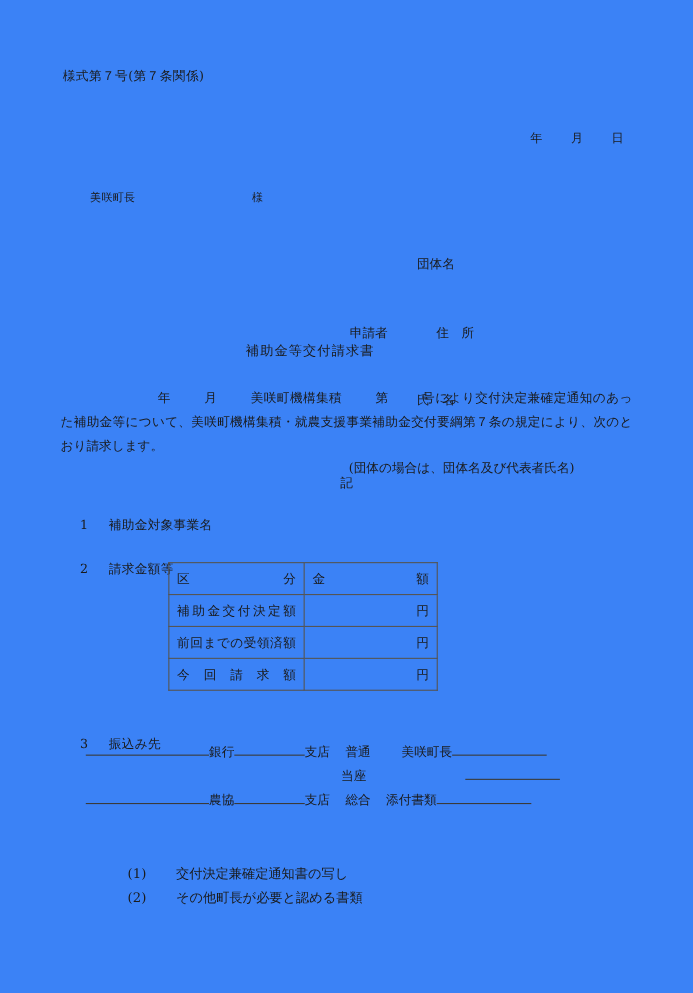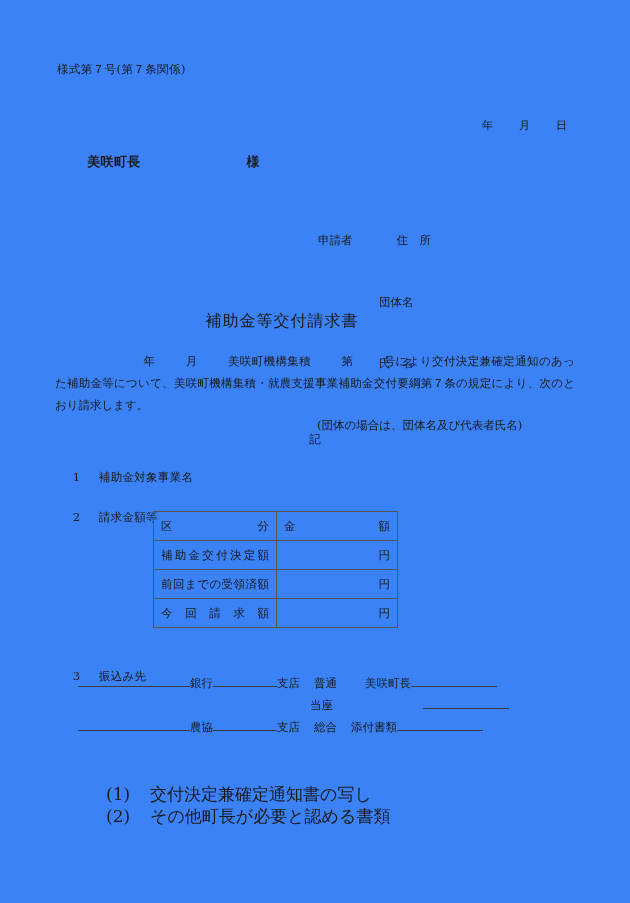--- a/index.html
+++ b/index.html
@@ -35,44 +35,43 @@
 
   
   .date-line {
     left: 468px; top: 105px;
     font-size: 11px;
   }
   .date-line .gap { display: inline-block; width: 26px; }
 
   
   .addressee {
-    left: 68px; top: 138px;
-    font-size: 13px;
+    left: 68px; top: 162px;
+    font-size: 10px;
     letter-spacing: 0.3px;
-    font-weight: bold;
   }
   .addressee .sama-gap { display: inline-block; width: 106px; }
 
   
   .applicant {
     left: 318px; top: 189px;
     font-size: 11.5px;
     line-height: 20.5px;
   }
   .applicant .row { white-space: pre; }
   .applicant .label-gap { display: inline-block; width: 44px; }
   .applicant .indent { display: inline-block; width: 61px; }
   .applicant .note { margin-left: -1px; }
 
   
   .doc-title {
     left: 0; top: 311px;
     width: 564px;
     text-align: center;
-    font-size: 16px;
+    font-size: 12px;
     letter-spacing: 1px;
   }
 
   
   .body-par {
     left: 55px; top: 350px;
     width: 520px;
     font-size: 11.5px;
     line-height: 22px;
     white-space: normal;
@@ -141,22 +140,22 @@
   .ul-w2 { width: 64px; }
   .ul-w3 { width: 86px; }
   .bank .sp1 { display: inline-block; width: 14px; }
   .bank .sp2 { display: inline-block; width: 28px; }
   .bank .touza-indent { display: inline-block; width: 232px; }
   .bank .touza-gap { display: inline-block; width: 90px; }
 
   
   .attach {
     position: absolute;
-    left: 106px; top: 783px;
-    font-size: 17px;
+    left: 116px; top: 783px;
+    font-size: 12px;
     line-height: 22px;
   }
   .attach .row { white-space: pre; display: block; height: 22px; }
   .attach .mk { display: inline-block; width: 44px; }
 </style>
 </head>
 <body>
 
 <div class="page">
 
@@ -164,22 +163,22 @@
 
   <div class="abs date-line">
     <span>年</span><span class="gap"></span><span>月</span><span class="gap"></span><span>日</span>
   </div>
 
   <div class="abs addressee">
     <span>美咲町長</span><span class="sama-gap"></span><span>様</span>
   </div>
 
   <div class="abs applicant">
+    <div class="row"><span class="indent"></span><span>団体名</span></div>
     <div class="row"><span>申請者</span><span class="label-gap"></span><span>住　所</span></div>
-    <div class="row"><span class="indent"></span><span>団体名</span></div>
     <div class="row"><span class="indent"></span><span>氏　名</span></div>
     <div class="row note">(団体の場合は、団体名及び代表者氏名)</div>
   </div>
 
   <div class="abs doc-title">補助金等交付請求書</div>
 
   <div class="abs body-par">
     <span class="lead"></span><span>年</span><span class="sp-m"></span><span>月</span><span class="sp-m"></span><span>美咲町機構集積</span><span class="sp-m"></span><span>第</span><span class="sp-m"></span><span>号により交付決定兼確定通知のあった補助金等について、美咲町機構集積・就農支援事業補助金交付要綱第７条の規定により、次のとおり請求します。</span>
   </div>
 

